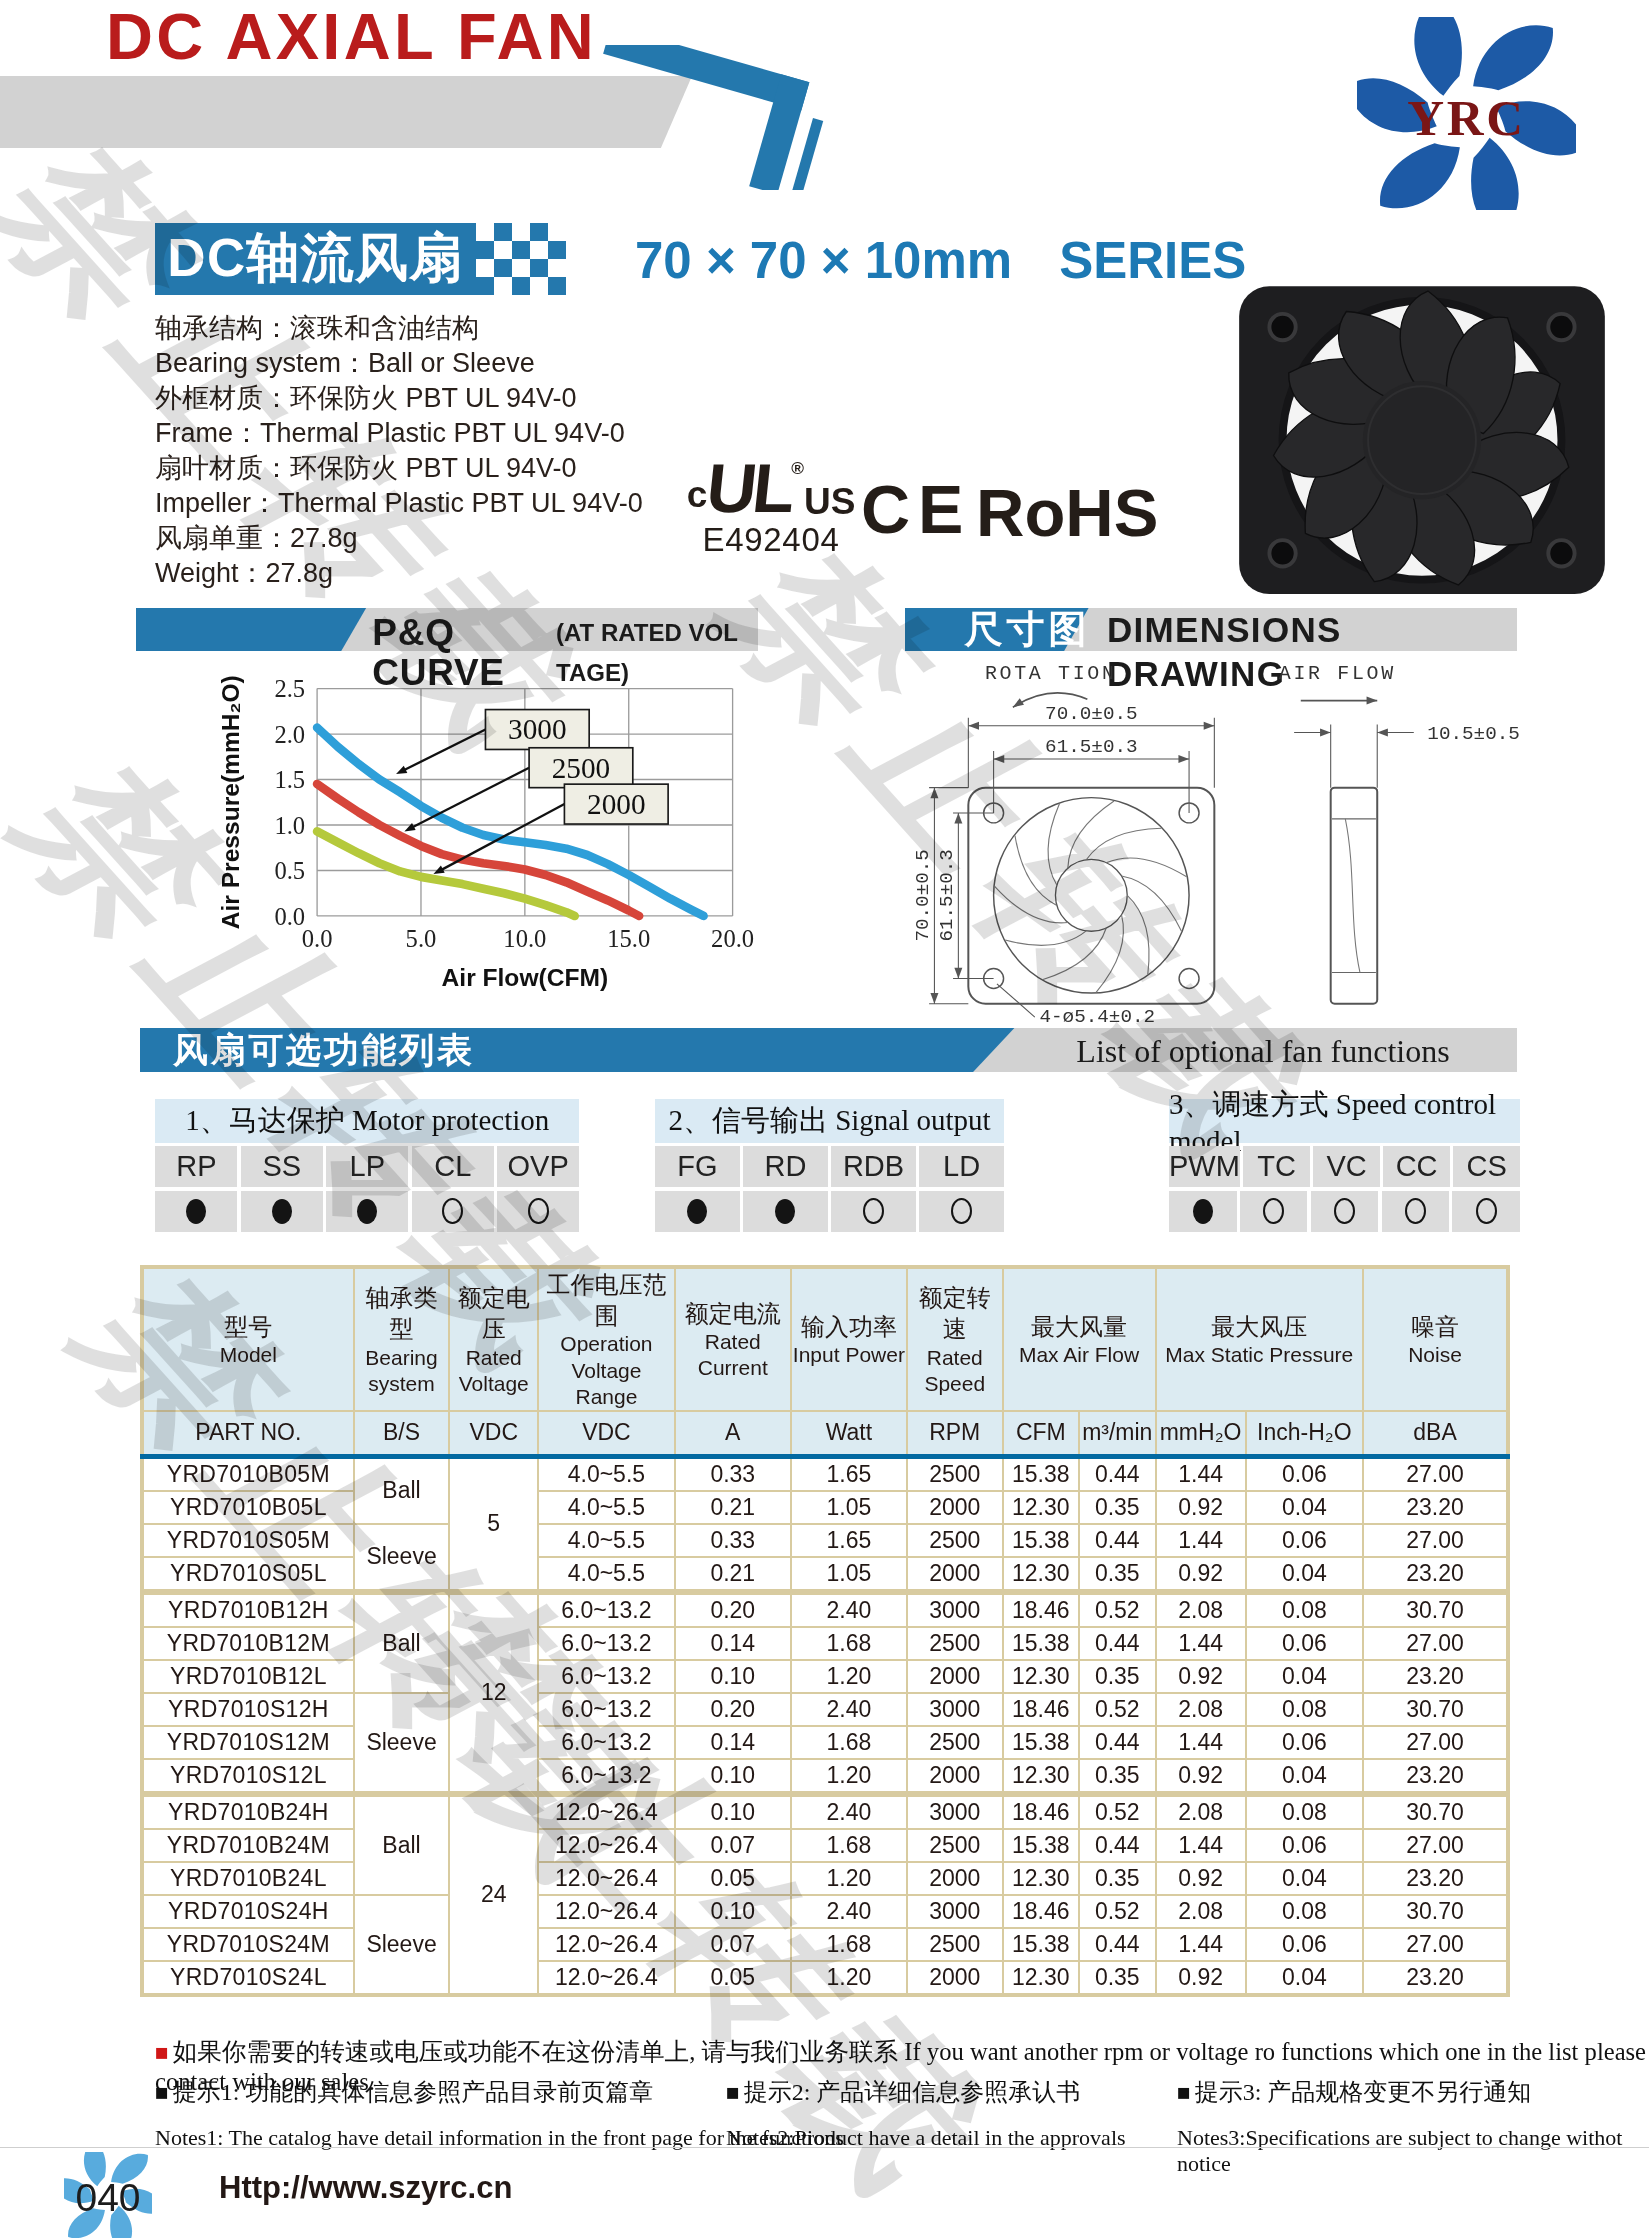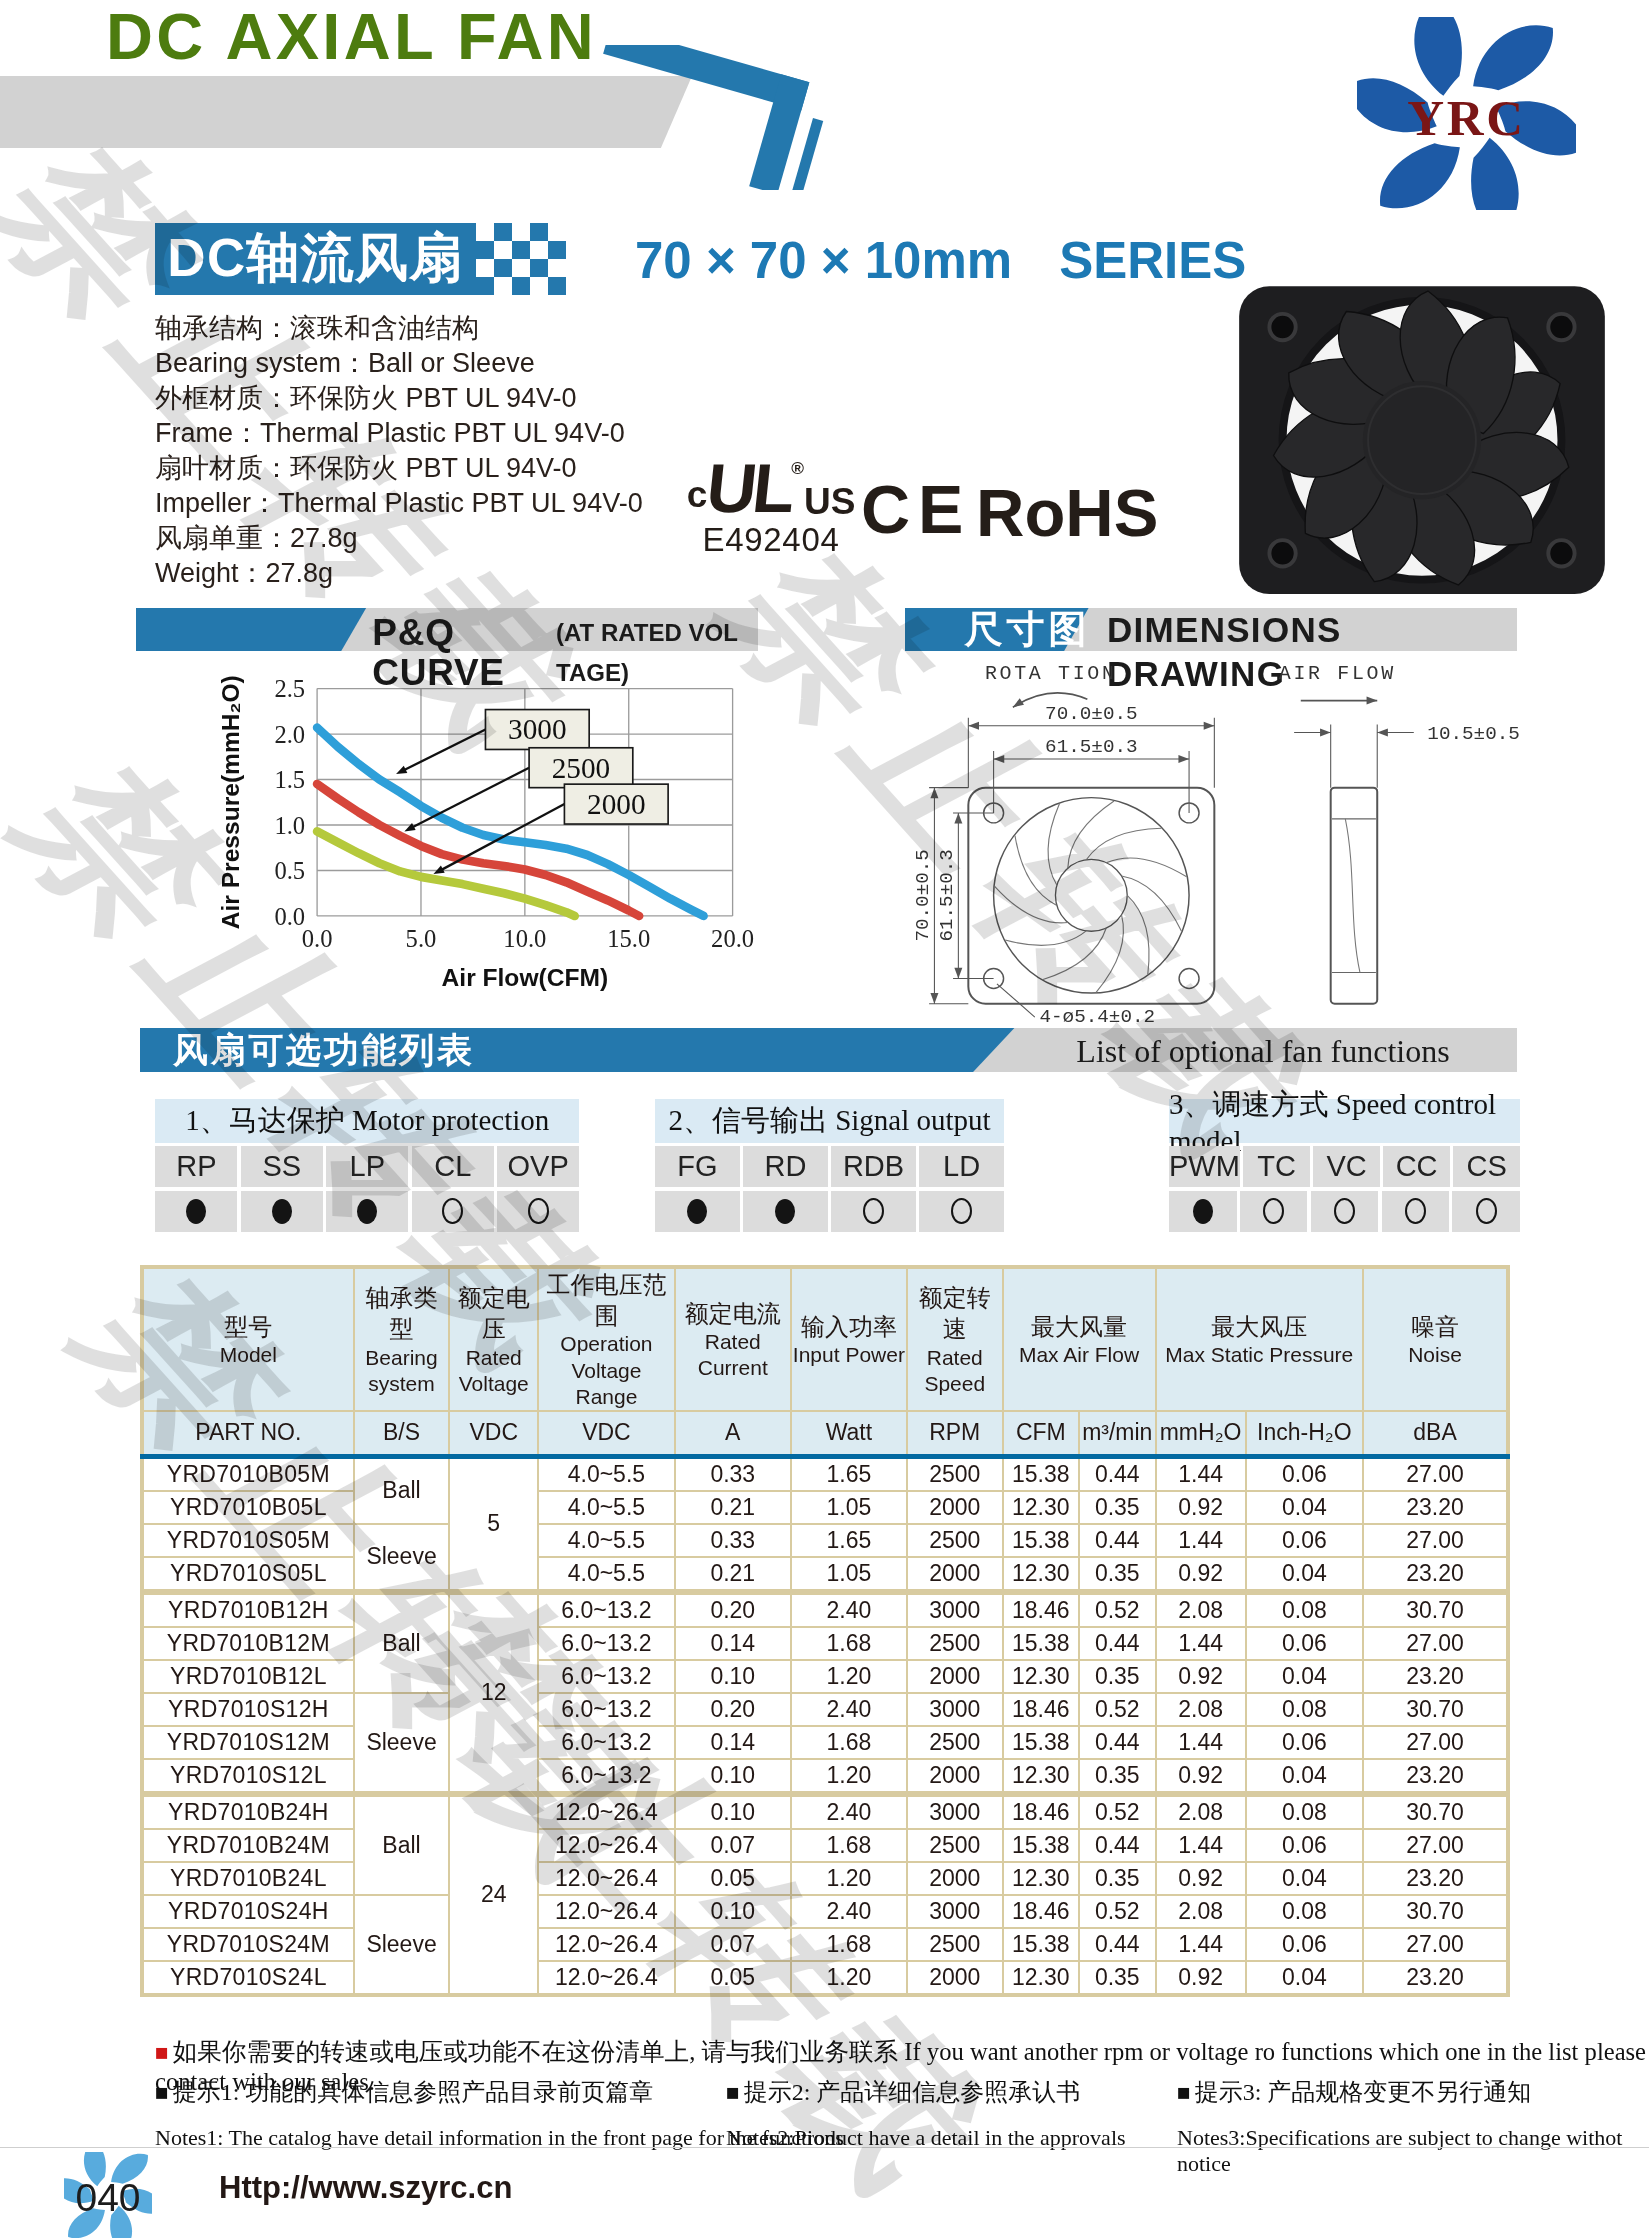--- a/index.html
+++ b/index.html
@@ -3,21 +3,21 @@
 <meta charset="utf-8">
 <style>
   html,body{margin:0;padding:0;background:#fff;}
   #page{position:relative;width:1649px;height:2239px;background:#fff;overflow:hidden;
         font-family:"Liberation Sans",sans-serif;color:#231815;}
 
   
   .top-banner{position:absolute;left:0;top:76px;width:692px;height:72px;background:#d2d2d2;
               clip-path:polygon(0 0,100% 0,95.5% 100%,0 100%);}
   .top-banner-text{position:absolute;left:106px;top:0;height:72px;line-height:73px;
-              font-size:65px;font-weight:900;letter-spacing:3.3px;color:#4d7c0f;}
+              font-size:65px;font-weight:900;letter-spacing:3.3px;color:#b91c1c;}
   #chevron{position:absolute;left:585px;top:45px;width:266px;height:145px;}
   #yrc-logo{position:absolute;left:1357px;top:16.6px;width:219px;height:193px;}
   #yrc-text{position:absolute;left:0;top:72px;width:219px;text-align:center;
             font-family:"Liberation Serif",serif;font-size:51px;font-weight:700;
             letter-spacing:2.7px;color:#7a1616;}
 
   
   .title-banner{position:absolute;left:155px;top:223px;height:52px;display:flex;}
   .title-blue{width:321px;height:72px;background:#2478ad;display:flex;align-items:center;justify-content:center;}
   .title-blue span{color:#fff;font-size:53px;font-weight:800;letter-spacing:1.3px;}

